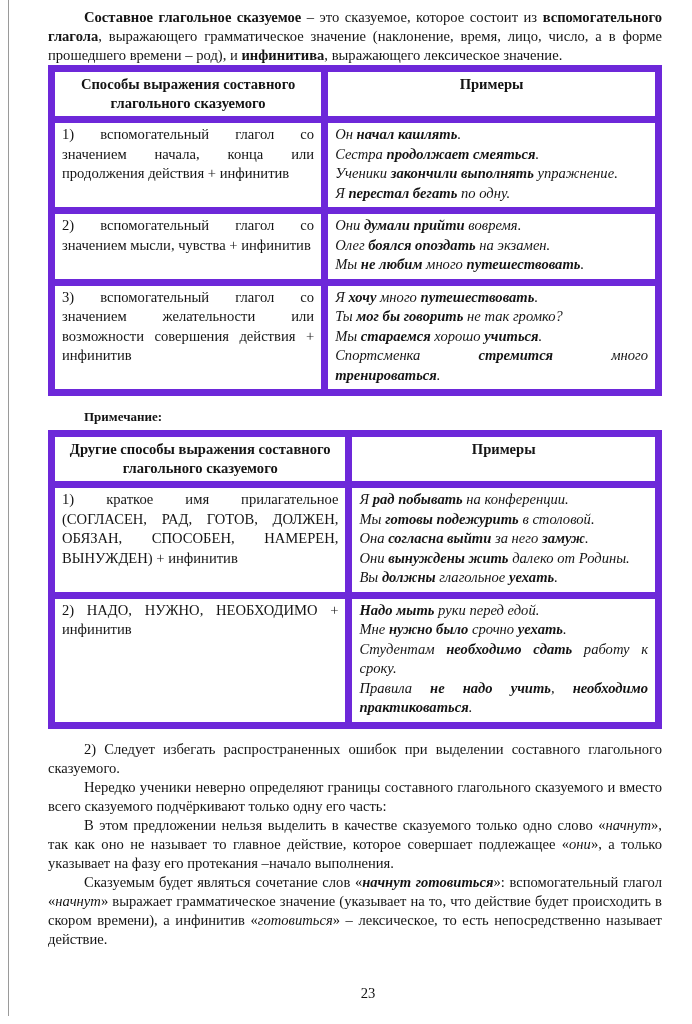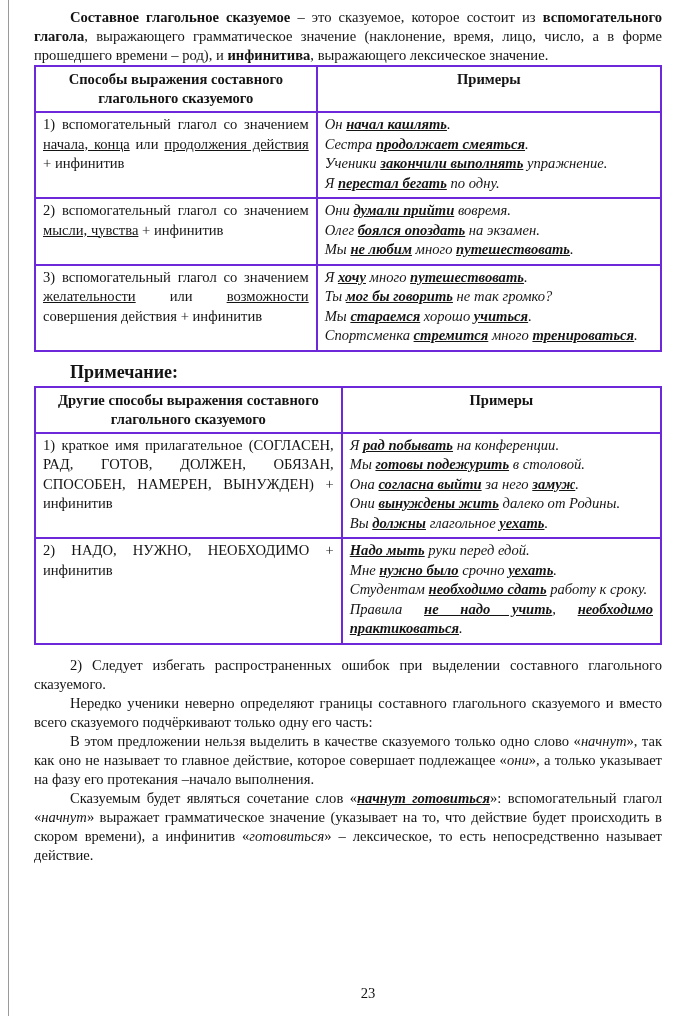--- a/index.html
+++ b/index.html
@@ -6,21 +6,21 @@
   html,body { background:#ffffff; }
   body {
     width:692px; height:1024px;
     font-family:"Liberation Serif", serif;
     color:#141414;
     margin:0 auto;
   }
   .page {
     position:relative;
     width:692px; height:1016px;
-    padding:8px 30px 0 34px;
+    padding:8px 30px 0 48px;
     overflow:hidden;
     background:#fff;
   }
   .edge-line {
     position:absolute; left:8px; top:0;
     width:1px; height:100%;
     background:#9a9a9a;
   }
   .para {
     font-size:14.6px; line-height:19px;
@@ -32,41 +32,41 @@
     font-weight:bold; text-align:center;
     margin:8px 0 9px 0;
   }
   table.grammar {
     width:100%;
     border-collapse:collapse;
     font-size:14.6px;
     margin-bottom:11px;
   }
   table.grammar th, table.grammar td {
-    border:2px solid #6d28d9;
+    border:7px solid #6d28d9;
     vertical-align:top;
     padding:2px 7px 4px 7px;
   }
   table.grammar th {
     font-weight:bold; text-align:center; line-height:19px;
     padding-top:3px; padding-bottom:3px;
   }
   table.grammar td { line-height:19.5px; }
   .t1 .col-method { width:45%; }
   .t2 .col-method { width:49%; }
   .method { text-align:justify; }
   .example { text-align:justify; }
   .note-title {
-    font-size:18px; line-height:19px;
+    font-size:13px; line-height:19px;
     font-weight:bold; text-indent:36px;
     margin-top:1px;
   }
   .st-b { font-weight:bold; }
   .st-i { font-style:italic; }
-  .st-u { text-decoration:underline; }
+  .st-u { }
   .pagenum {
     position:absolute; left:0; right:0; bottom:14px;
     text-align:center; font-size:14.6px;margin-left:44px;
   }
   .gap-sm { height:4px; }
 </style>
 </head>
 <body>
 
 <div class="page">

